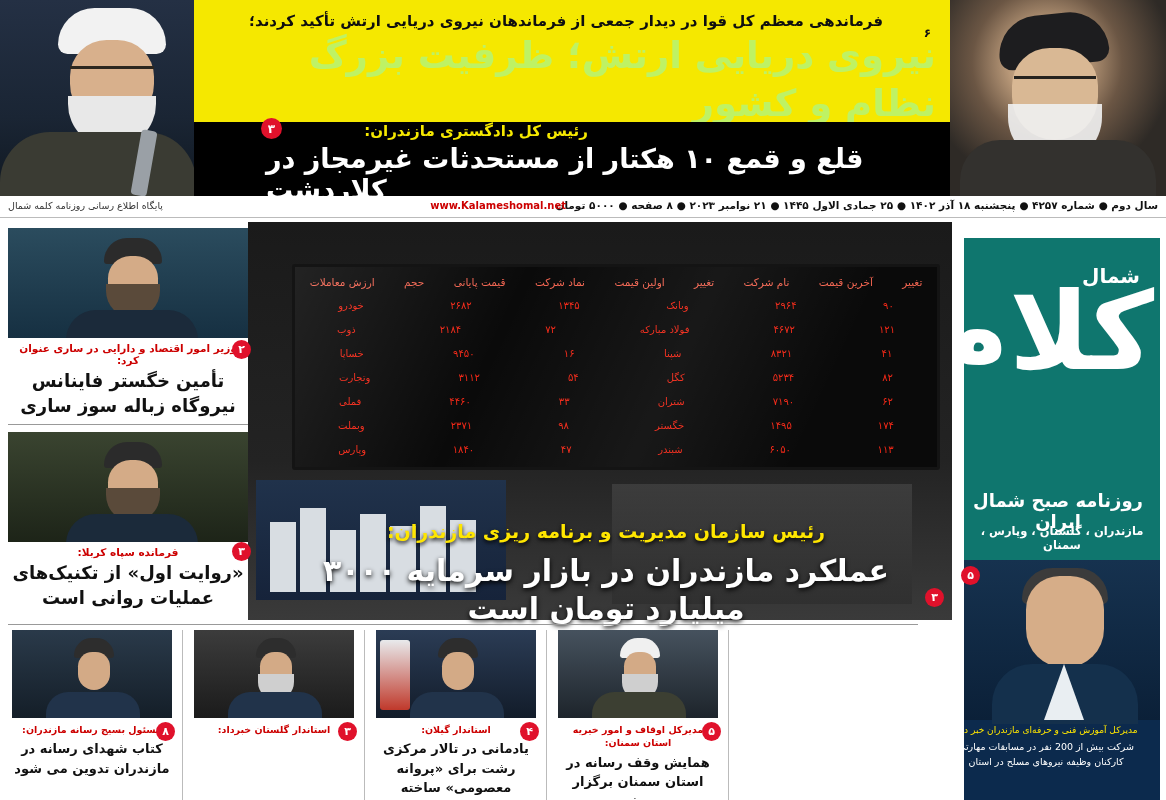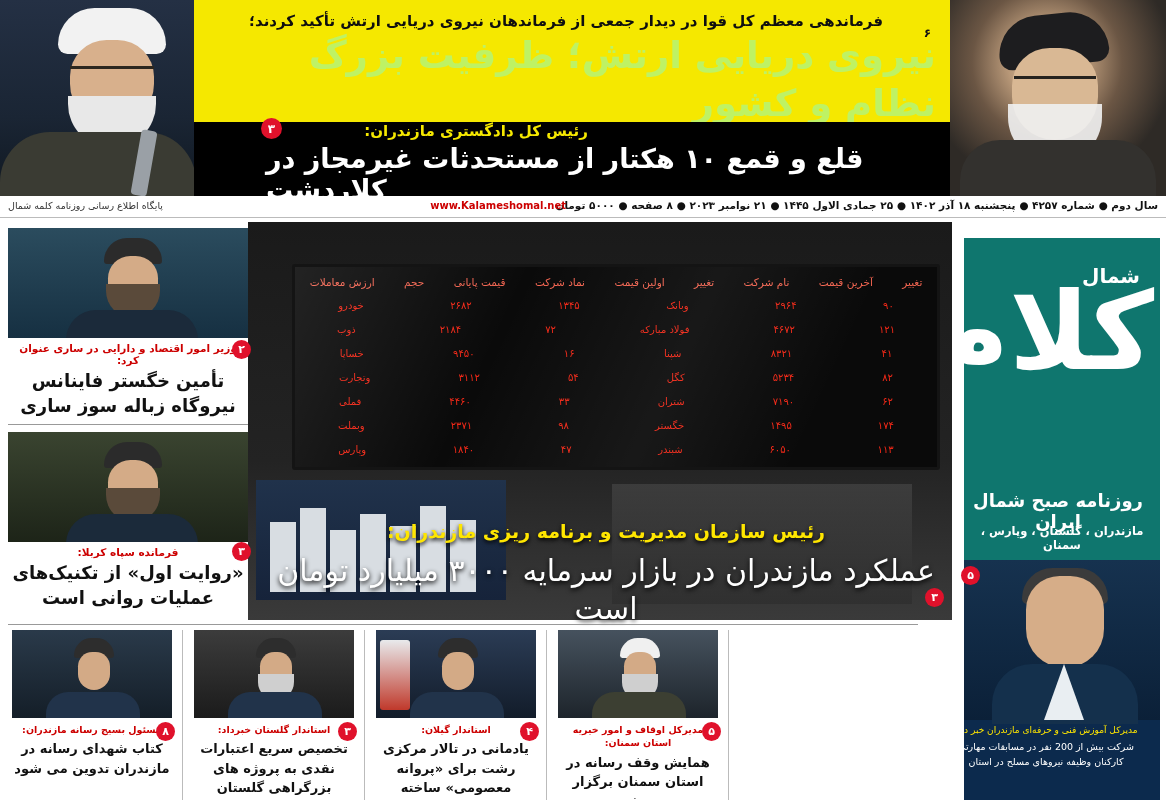--- a/index.html
+++ b/index.html
@@ -188,21 +188,21 @@
   .shelf .bk { position:absolute; bottom:8px; width:26px; background:#d8dde2; }
   .room-light { position:absolute; right:40px; top:262px; width:300px; height:120px; background:linear-gradient(180deg,#4a4a4a,#2b2b2b); opacity:.6;}
 
   .main-kicker {
     position:absolute; right:240px; top:520px; width:640px;
     text-align:center; color:#ffe600; font-size:19px; font-weight:bold;
     text-shadow:0 2px 4px #000;
   }
   .main-photo-head {
     position:absolute; right:226px; top:552px; width:668px;
-    text-align:center; color:#fff; font-size:30px; font-weight:normal;
+    text-align:center; color:#fff; font-size:30px; font-weight:bold;
     text-shadow:0 2px 5px #000; line-height:1.25;
   }
 
   
   .rcard { position:absolute; left:8px; width:240px; background:#fff; }
   .rcard .ph { width:240px; height:110px; overflow:hidden; position:relative; }
   .rcard .kick { font-size:10.5px; color:#c00; text-align:center; margin-top:4px; font-weight:bold;}
   .rcard .ttl { font-size:18px; color:#111; text-align:center; font-weight:bold; line-height:1.4; margin-top:2px;}
   .hr-line { position:absolute; left:8px; width:240px; height:1px; background:#999; }
 
@@ -423,21 +423,20 @@
   <div class="vline" style="left:182px;"></div>
 
   <div class="bcard" style="left:194px;">
     <div class="bph" style="background:linear-gradient(180deg,#3c3c3c,#1b1b1b);">
       <div class="bh"></div>
       <div class="bf"></div>
       <div class="bb"></div>
       <div class="bs"></div>
     </div>
     <div class="bk">استاندار گلستان خبرداد:</div>
-    <div class="bt">تخصیص سریع اعتبارات نقدی به پروژه های بزرگراهی گلستان</div>
   </div>
   <div class="crumb-badge" style="left:338px; top:722px;">۳</div>
   <div class="vline" style="left:364px;"></div>
 
   <div class="bcard" style="left:376px;">
     <div class="bph" style="background:linear-gradient(180deg,#2b3c55,#121c2a);">
       <div class="bh"></div>
       <div class="bf"></div>
       <div class="bs"></div>
       <div style="position:absolute;left:4px;top:10px;width:30px;height:70px;background:linear-gradient(180deg,#e8eaec,#c0392b);border-radius:3px;"></div>

